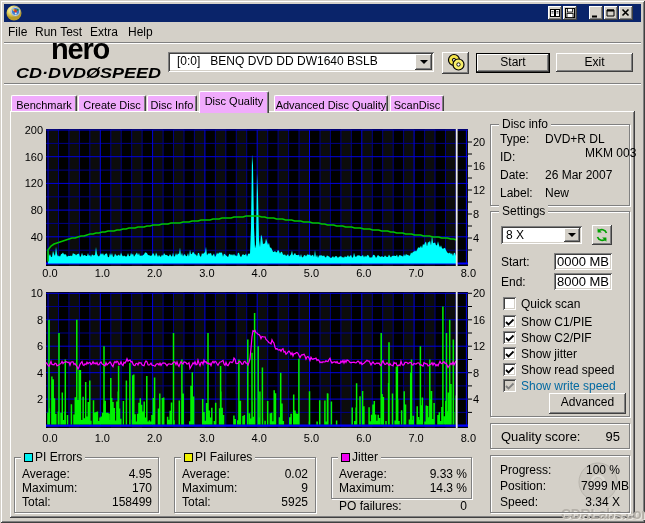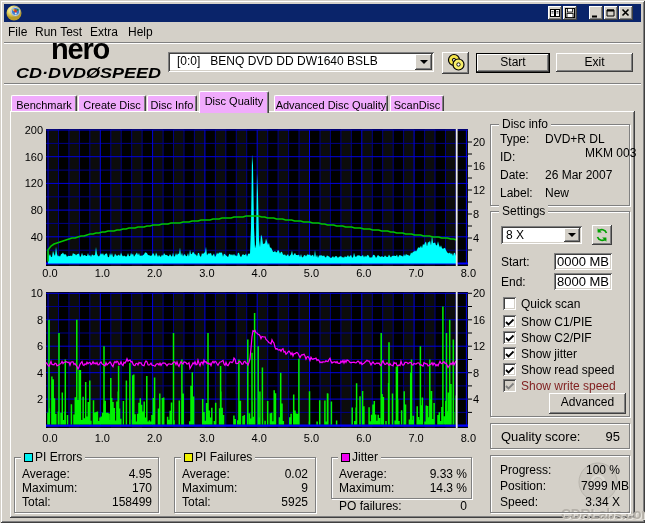--- a/index.html
+++ b/index.html
@@ -309,21 +309,21 @@
         <path d="M3 6l2.5 2.5L10.5 3.5" fill="none" stroke="#000" stroke-width="1.8"></path>
       </svg></div>
   <div class="cbl" style="left:521px;top:347px;">Show jitter</div>
   <div class="cb" style="left:503px;top:363px;"><svg width="13" height="13" viewBox="0 0 13 13">
         <path d="M3 6l2.5 2.5L10.5 3.5" fill="none" stroke="#000" stroke-width="1.8"></path>
       </svg></div>
   <div class="cbl" style="left:521px;top:363px;">Show read speed</div>
   <div class="cb" style="left:503px;top:379px;background:#d4d0c8;"><svg width="13" height="13" viewBox="0 0 13 13">
         <path d="M3 6l2.5 2.5L10.5 3.5" fill="none" stroke="#808080" stroke-width="1.8"></path>
       </svg></div>
-  <div class="cbl" style="left:521px;top:379px;color:#7f1d1d;">Show write speed</div>
+  <div class="cbl" style="left:521px;top:379px;color:#0369a1;">Show write speed</div>
   <div class="btn abs" style="left:549px;top:393px;width:77px;height:21px;line-height:19px;">Advanced</div>
 
   <div class="abs etched" style="left:490px;top:423px;width:140px;height:26px;"></div>
   <div class="row" style="left:501px;top:429px;font-size:13px;">Quality score:</div>
   <div class="val" style="left:560px;top:429px;width:60px;font-size:13px;">95</div>
 
   <div class="abs etched" style="left:490px;top:455px;width:140px;height:58px;"></div>
   <div class="row" style="left:500px;top:463px;">Progress:</div>
     <div class="val" style="left:540px;top:463px;width:80px;">100 %</div>
   <div class="row" style="left:500px;top:479px;">Position:</div>

